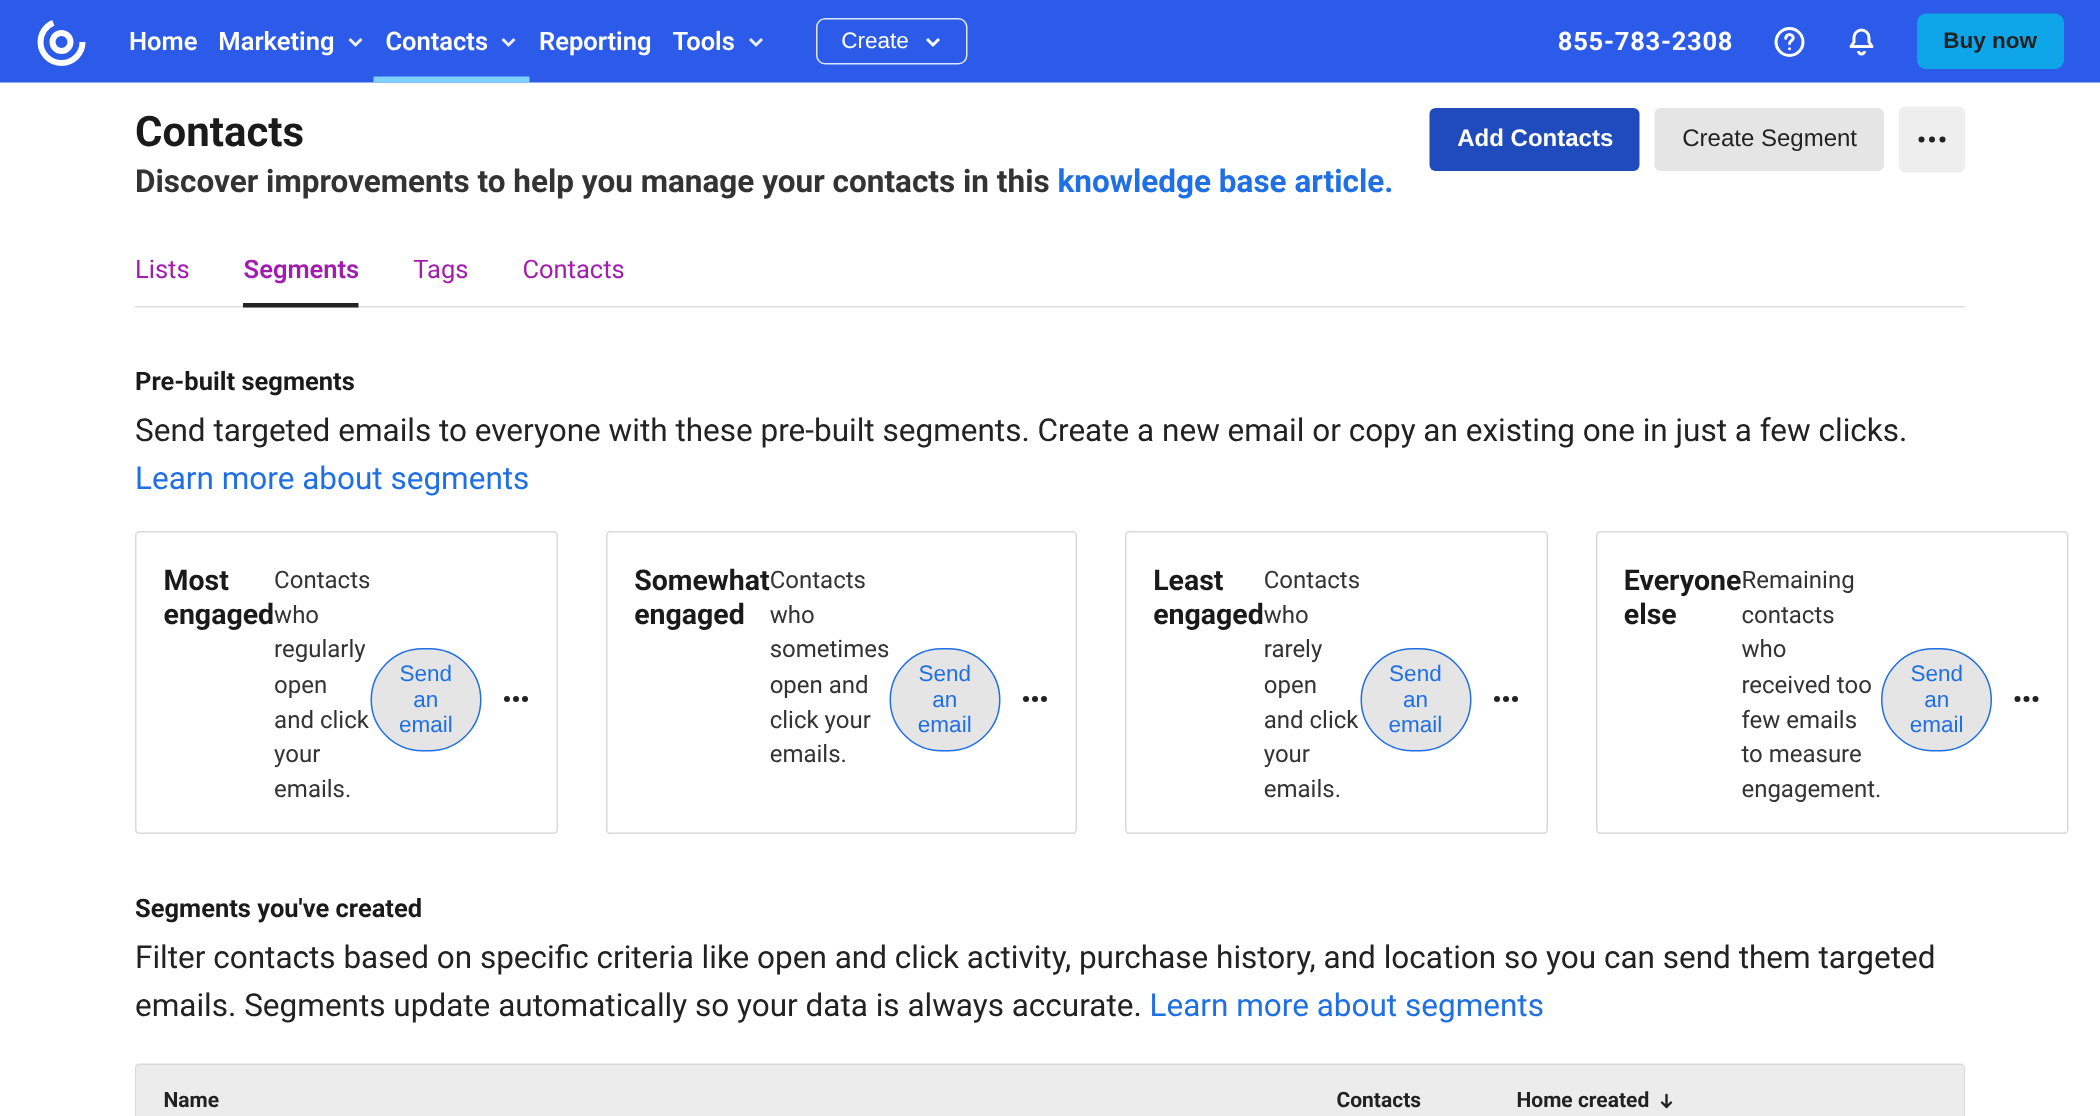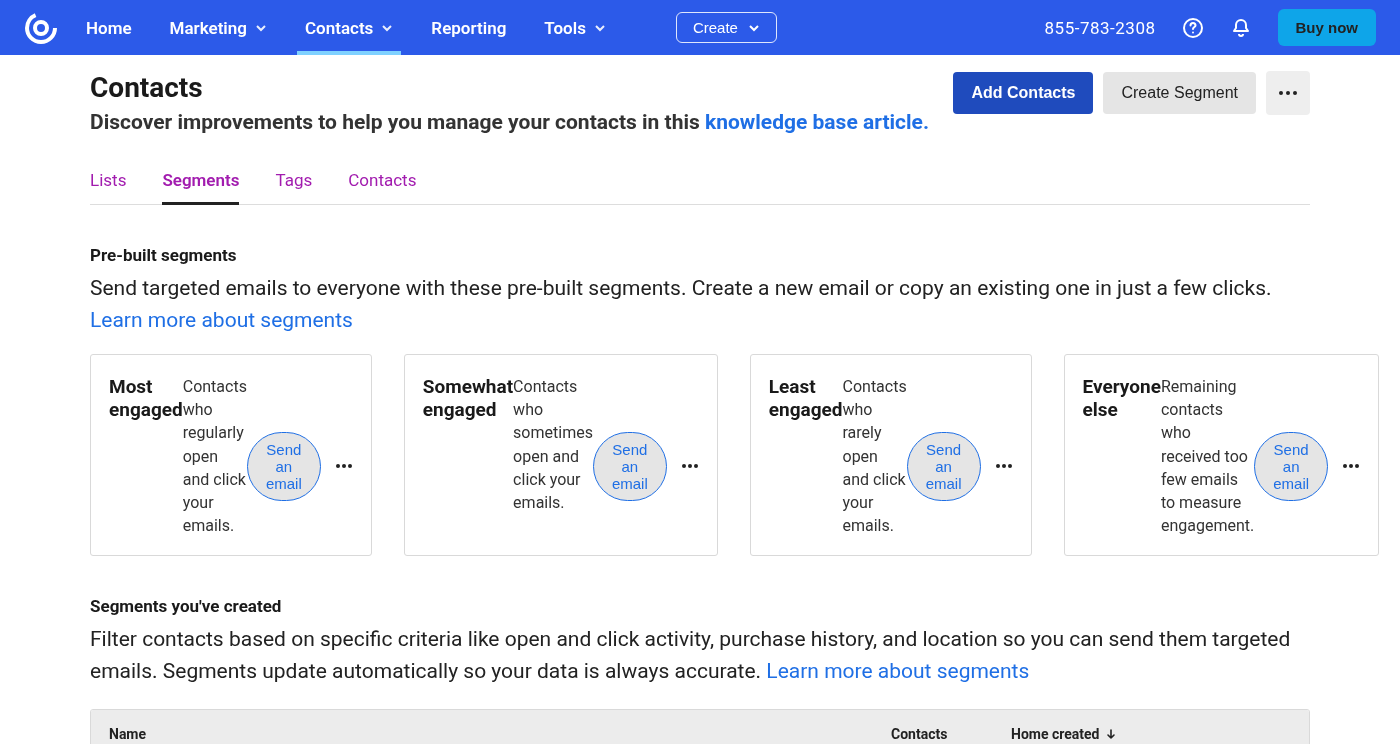--- a/index.html
+++ b/index.html
@@ -2,27 +2,27 @@
 <html><head>
 <meta charset="utf-8">
 <style>
   * { box-sizing: border-box; margin: 0; padding: 0; }
   body { font-family: -apple-system, BlinkMacSystemFont, "Segoe UI", Roboto, Helvetica, Arial, sans-serif; color:#1a1a1a; background:#fff; }
   a { text-decoration:none; }
 
   
   .topnav { background:#2c5ae9; height:55px; display:flex; align-items:center; padding:0 24px; color:#fff; }
   .logo { width:34px; height:34px; margin-right:28px; display:flex; align-items:center; justify-content:center;}
-  .navlinks { display:flex; align-items:center; gap:38px; }
+  .navlinks { display:flex; align-items:center; gap:14px; }
   .navlink { color:#fff; font-size:17px; font-weight:600; display:flex; align-items:center; gap:8px; cursor:pointer; position:relative; padding:16px 0;}
   .navlink .chev { opacity:0.9; }
   .navlink.active::after { content:""; position:absolute; left:-8px; right:-8px; bottom:-1px; height:4px; background:#7fd1ff; }
-  .create-btn { margin-left:32px; border:1.5px solid rgba(255,255,255,0.85); border-radius:6px; padding:6px 16px; color:#fff; font-size:15px; font-weight:500; display:flex; align-items:center; gap:10px; cursor:pointer; background:transparent;}
+  .create-btn { margin-left:20px; border:1.5px solid rgba(255,255,255,0.85); border-radius:6px; padding:6px 16px; color:#fff; font-size:15px; font-weight:500; display:flex; align-items:center; gap:10px; cursor:pointer; background:transparent;}
   .nav-right { margin-left:auto; display:flex; align-items:center; gap:26px; }
-  .phone { color:#fff; font-size:17px; font-weight:400; letter-spacing:0.5px;}
+  .phone { color:#fff; font-size:17px; font-weight:700; letter-spacing:0.5px;}
   .iconbtn { width:22px; height:22px; display:flex; align-items:center; justify-content:center; cursor:pointer; color:#fff;}
   .buy-btn { background:#0ea5e9; color:#222; font-weight:600; font-size:15px; border:none; border-radius:6px; padding:10px 18px; cursor:pointer;}
 
   .page { padding: 16px 90px 40px 90px; }
 
   .page-head { display:flex; align-items:flex-start; }
   .page-head-left h1 { font-size:28px; font-weight:700; margin-bottom:6px;}
   .page-head-left p { font-size:21px; color:#333;font-weight:bold; }
   .page-head-left p a { color:#1f6fe5; }
   .page-head-right { margin-left:auto; display:flex; gap:10px; align-items:center;}

